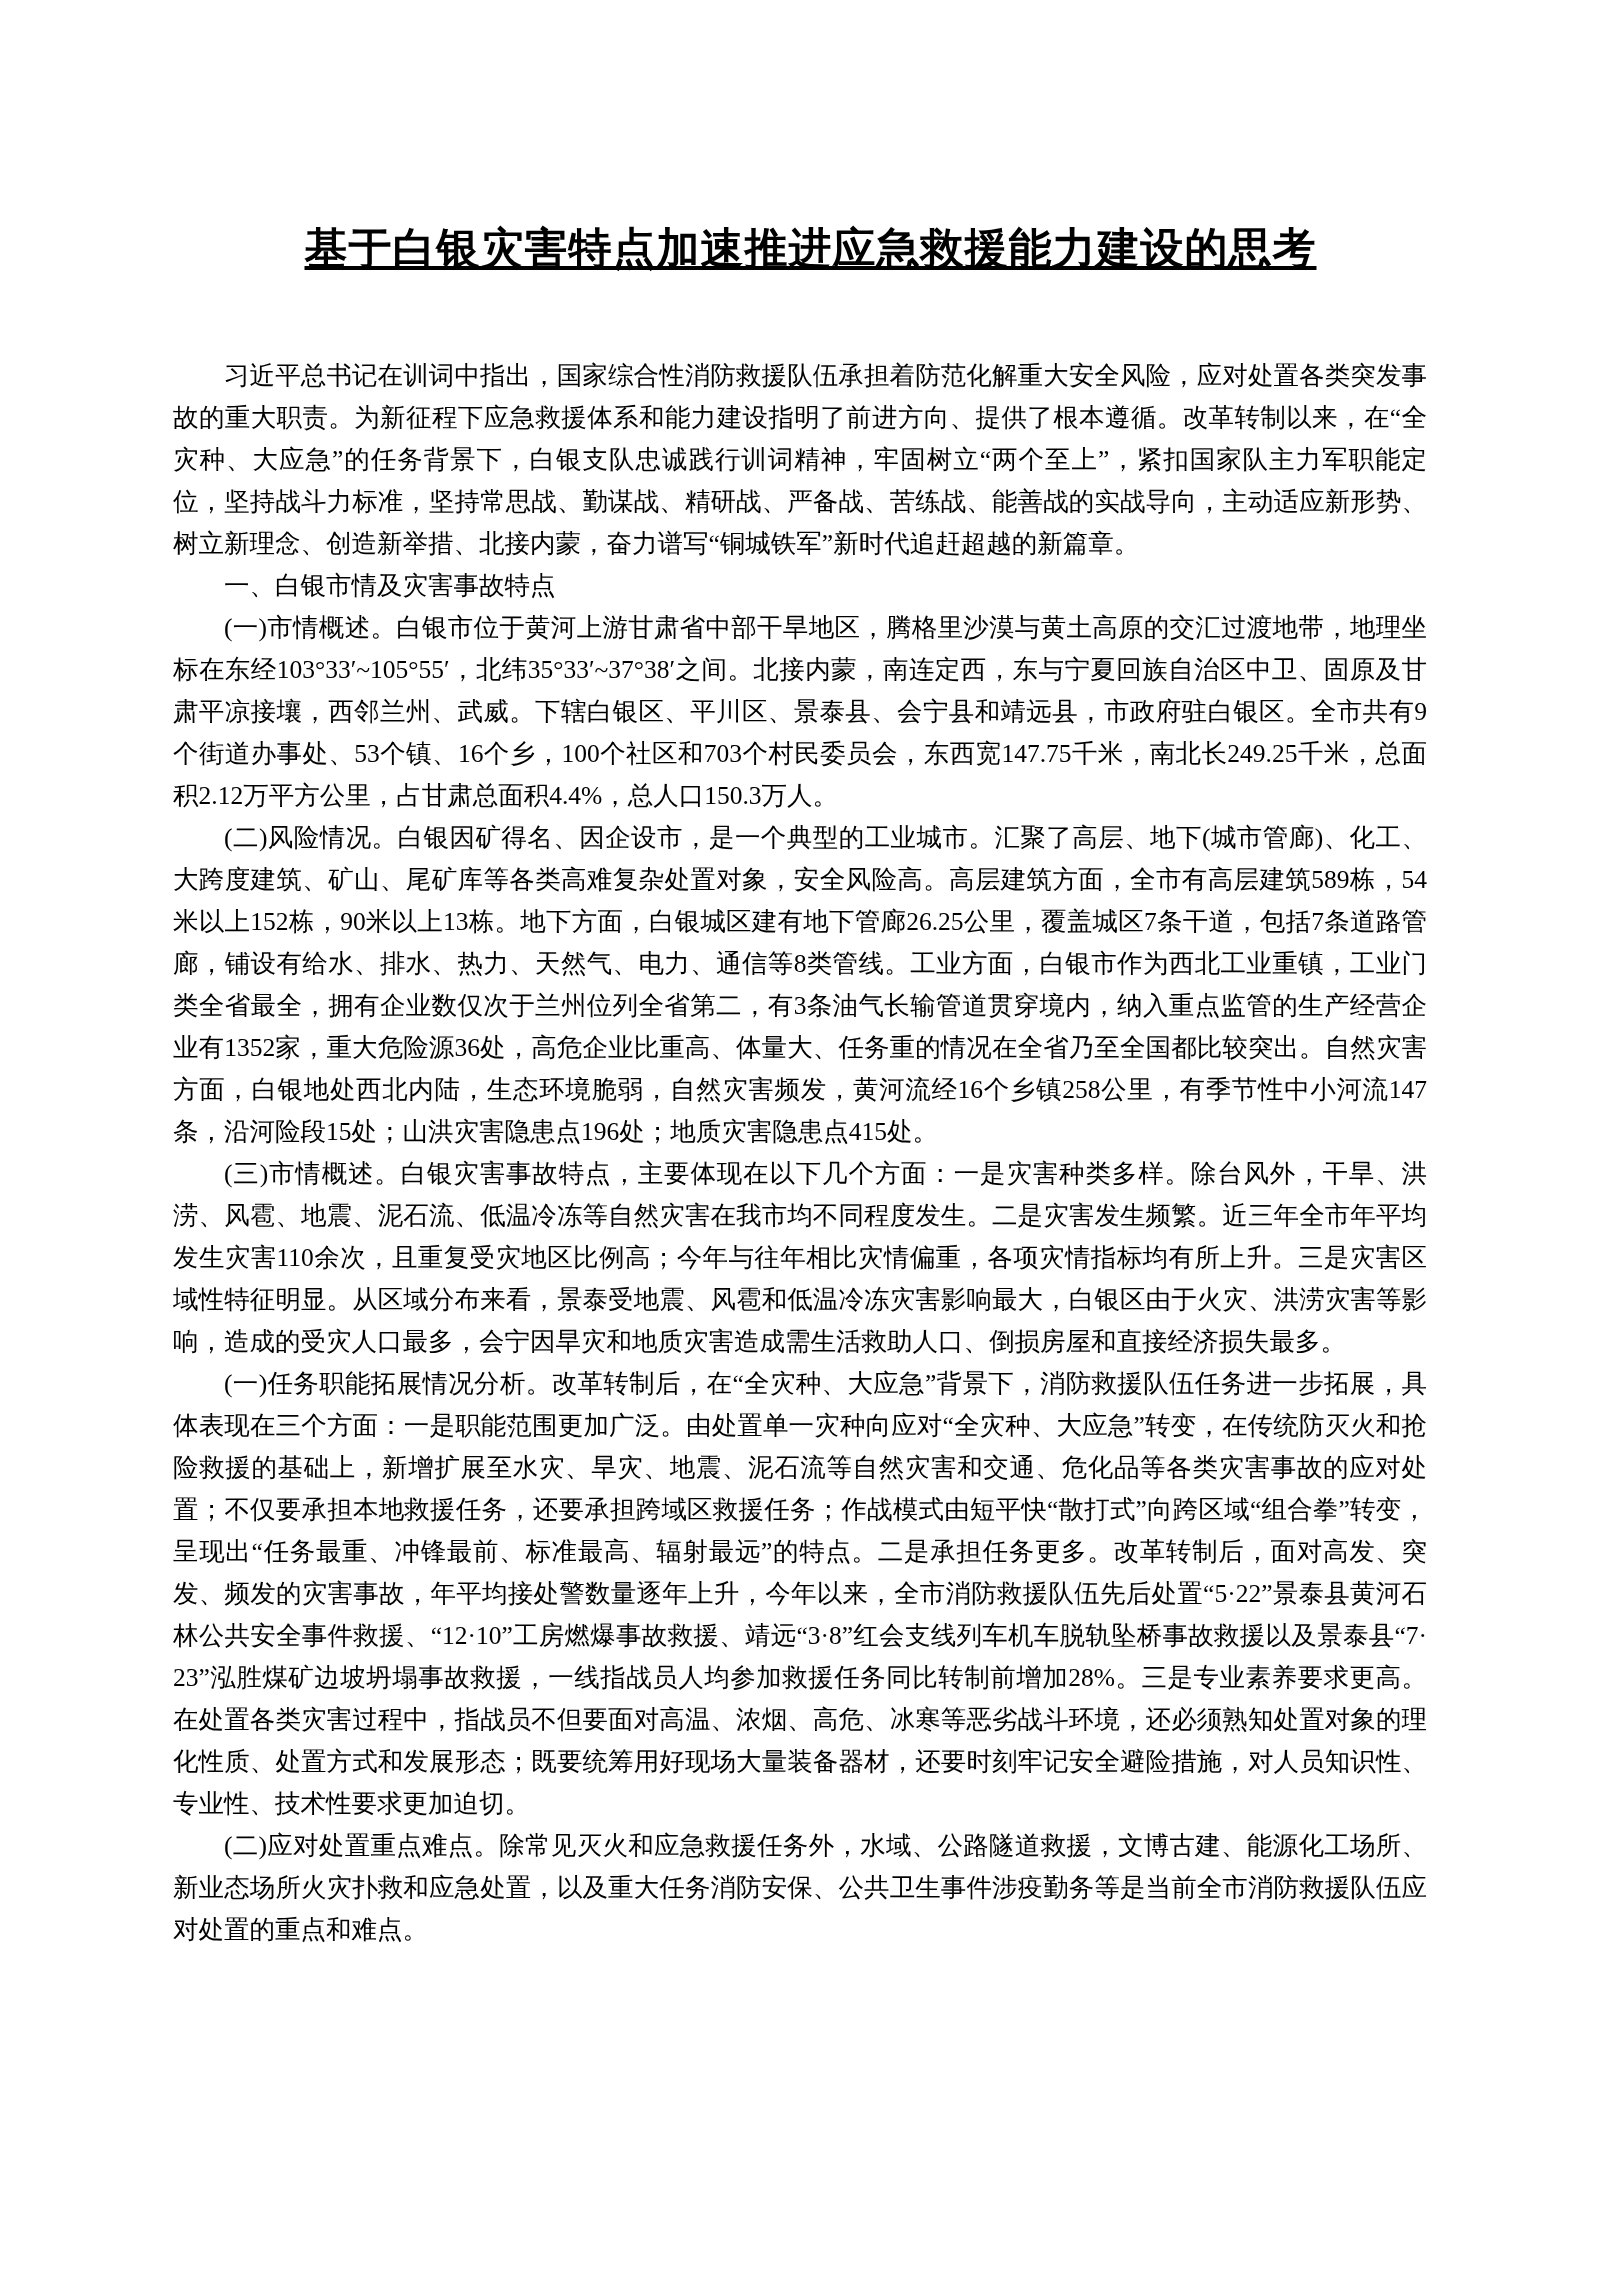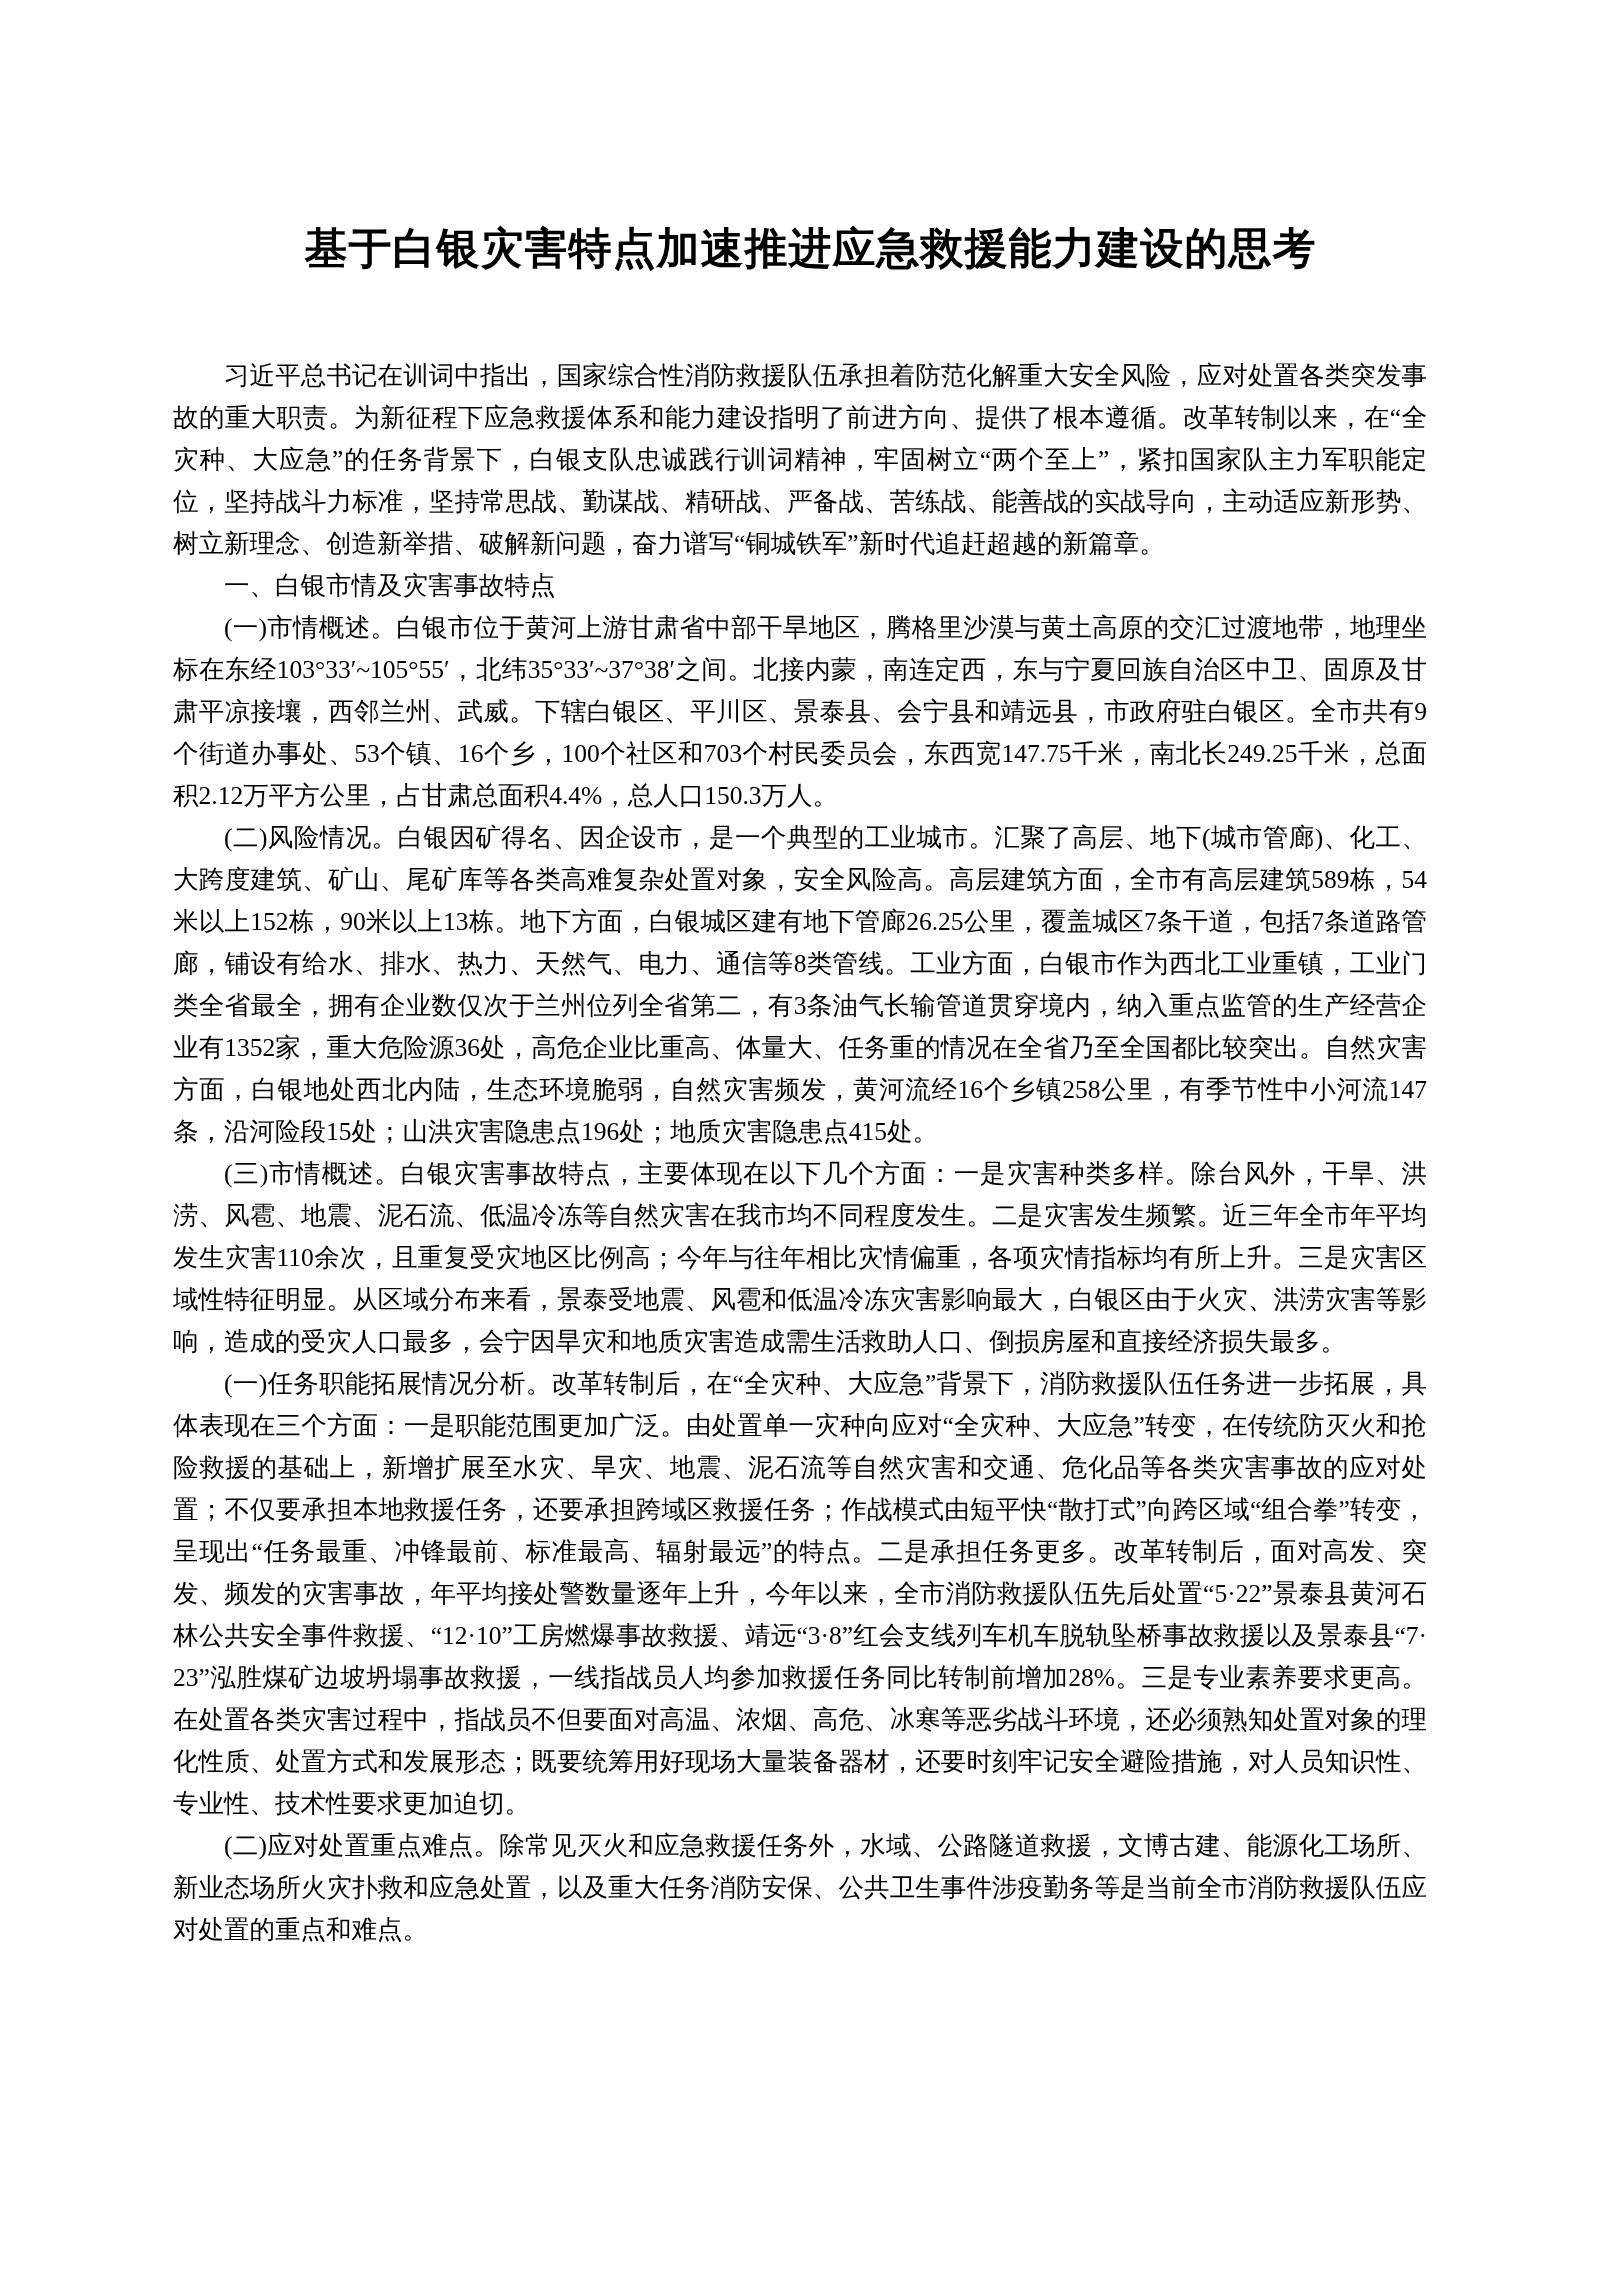--- a/index.html
+++ b/index.html
@@ -21,20 +21,21 @@
     overflow: hidden;
   }
   .doc-title {
     margin: 0;
     padding-top: 222px;
     text-align: center;
     font-size: 43px;
     font-weight: bold;
     line-height: 53px;
     letter-spacing: 1px;
+    text-decoration: underline;
   }
   .doc-body {
     margin: 80px 194px 0 173px; 
   }
   .para {
     margin: 0;
     font-size: 25.5px;
     line-height: 42px;
     text-align: justify;
     text-indent: 2em;
@@ -50,21 +51,21 @@
 </style>
 </head>
 <body>
 
 <div class="doc-page">
 
   <h1 class="doc-title">基于白银灾害特点加速推进应急救援能力建设的思考</h1>
 
   <div class="doc-body">
 
-    <p class="para"><span class="lead"></span><span>习近平总书记在训词中指出，国家综合性消防救援队伍承担着防范化解重大安全风险，应对处置各类突发事故的重大职责。为新征程下应急救援体系和能力建设指明了前进方向、提供了根本遵循。改革转制以来，在“全灾种、大应急”的任务背景下，白银支队忠诚践行训词精神，牢固树立“两个至上”，紧扣国家队主力军职能定位，坚持战斗力标准，坚持常思战、勤谋战、精研战、严备战、苦练战、能善战的实战导向，主动适应新形势、树立新理念、创造新举措、破解新问题，奋力谱写“铜城铁军”新时代追赶超越的新篇章。</span></p>
+    <p class="para"><span class="lead"></span><span>习近平总书记在训词中指出，国家综合性消防救援队伍承担着防范化解重大安全风险，应对处置各类突发事故的重大职责。为新征程下应急救援体系和能力建设指明了前进方向、提供了根本遵循。改革转制以来，在“全灾种、大应急”的任务背景下，白银支队忠诚践行训词精神，牢固树立“两个至上”，紧扣国家队主力军职能定位，坚持战斗力标准，坚持常思战、勤谋战、精研战、严备战、苦练战、能善战的实战导向，主动适应新形势、树立新理念、创造新举措、北接内蒙，奋力谱写“铜城铁军”新时代追赶超越的新篇章。</span></p>
 
     <p class="para heading"><span>一、白银市情及灾害事故特点</span></p>
 
     <p class="para"><span class="lead">(一)市情概述。</span><span>白银市位于黄河上游甘肃省中部干旱地区，腾格里沙漠与黄土高原的交汇过渡地带，地理坐标在东经103°33′~105°55′，北纬35°33′~37°38′之间。北接内蒙，南连定西，东与宁夏回族自治区中卫、固原及甘肃平凉接壤，西邻兰州、武威。下辖白银区、平川区、景泰县、会宁县和靖远县，市政府驻白银区。全市共有9个街道办事处、53个镇、16个乡，100个社区和703个村民委员会，东西宽147.75千米，南北长249.25千米，总面积2.12万平方公里，占甘肃总面积4.4%，总人口150.3万人。</span></p>
 
     <p class="para"><span class="lead">(二)风险情况。</span><span>白银因矿得名、因企设市，是一个典型的工业城市。汇聚了高层、地下(城市管廊)、化工、大跨度建筑、矿山、尾矿库等各类高难复杂处置对象，安全风险高。高层建筑方面，全市有高层建筑589栋，54米以上152栋，90米以上13栋。地下方面，白银城区建有地下管廊26.25公里，覆盖城区7条干道，包括7条道路管廊，铺设有给水、排水、热力、天然气、电力、通信等8类管线。工业方面，白银市作为西北工业重镇，工业门类全省最全，拥有企业数仅次于兰州位列全省第二，有3条油气长输管道贯穿境内，纳入重点监管的生产经营企业有1352家，重大危险源36处，高危企业比重高、体量大、任务重的情况在全省乃至全国都比较突出。自然灾害方面，白银地处西北内陆，生态环境脆弱，自然灾害频发，黄河流经16个乡镇258公里，有季节性中小河流147条，沿河险段15处；山洪灾害隐患点196处；地质灾害隐患点415处。</span></p>
 
     <p class="para"><span class="lead">(三)市情概述。</span><span>白银灾害事故特点，主要体现在以下几个方面：一是灾害种类多样。除台风外，干旱、洪涝、风雹、地震、泥石流、低温冷冻等自然灾害在我市均不同程度发生。二是灾害发生频繁。近三年全市年平均发生灾害110余次，且重复受灾地区比例高；今年与往年相比灾情偏重，各项灾情指标均有所上升。三是灾害区域性特征明显。从区域分布来看，景泰受地震、风雹和低温冷冻灾害影响最大，白银区由于火灾、洪涝灾害等影响，造成的受灾人口最多，会宁因旱灾和地质灾害造成需生活救助人口、倒损房屋和直接经济损失最多。</span></p>
 
 

